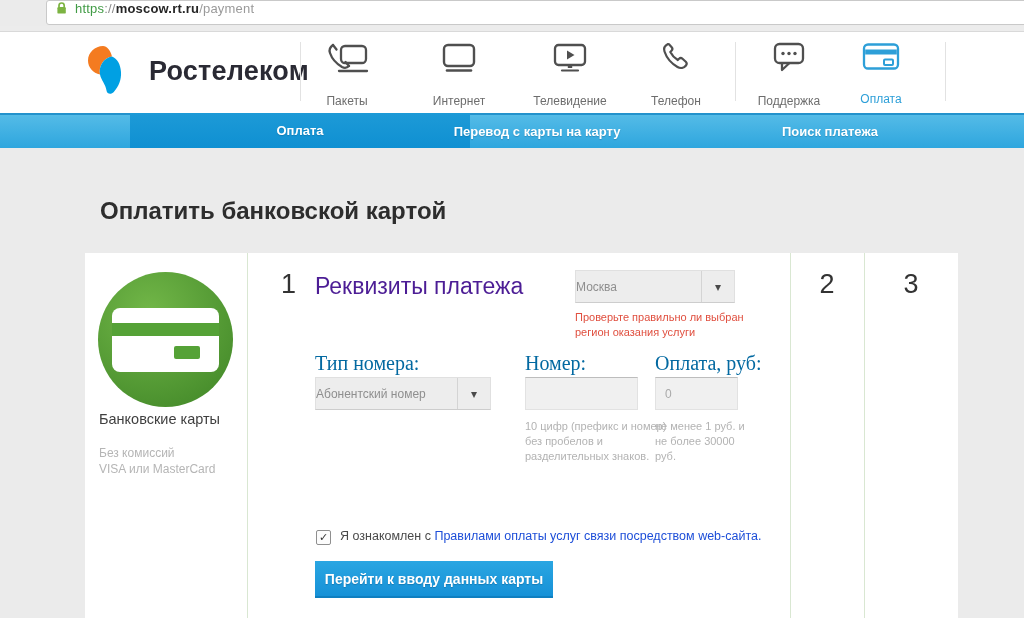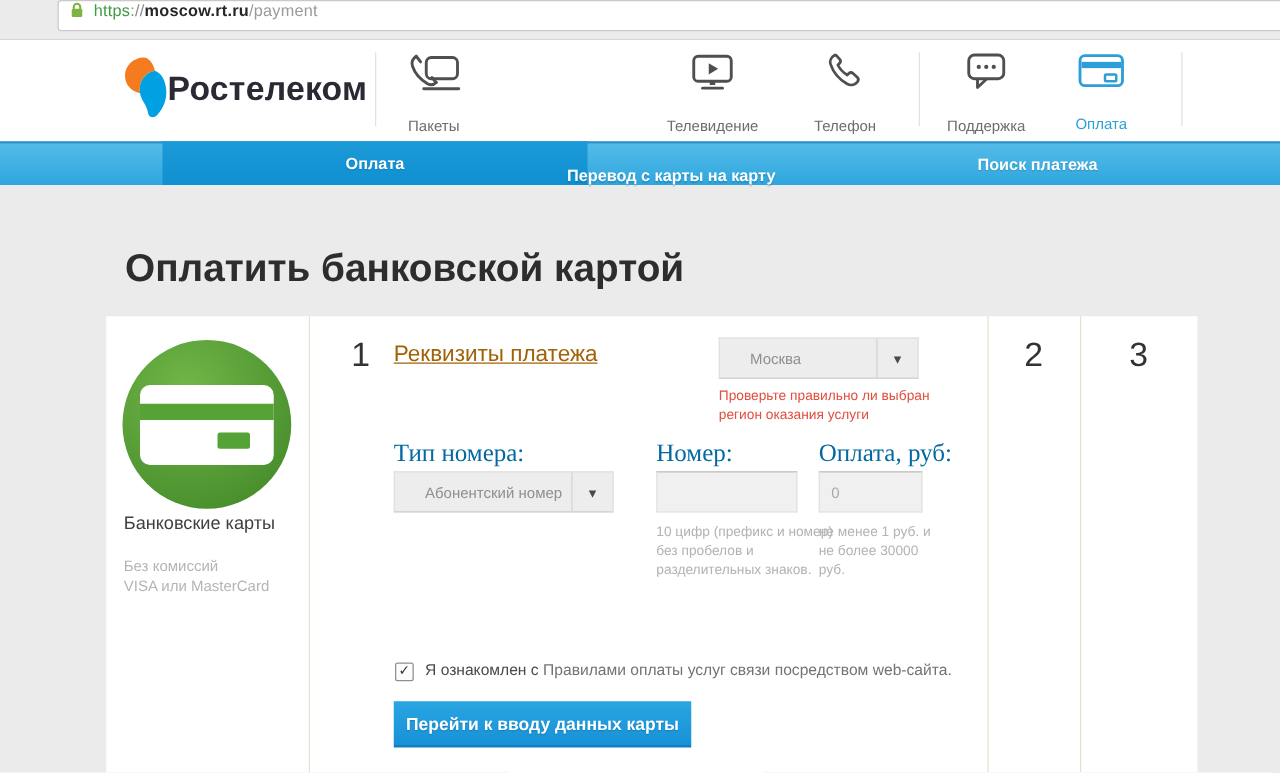--- a/index.html
+++ b/index.html
@@ -18,63 +18,63 @@
   }
   #urlbar .url-text{font-size:13px;letter-spacing:.2px;}
   .url-scheme{color:#419b45;}
   .url-sep{color:#8a8a8a;}
   .url-host{color:#262626;font-weight:bold;}
   .url-path{color:#9a9a9a;}
   #browser-gap{position:absolute;top:26px;left:0;right:0;height:5px;background:#ececec;border-bottom:1px solid #d9d9d9;}
 
   
   #header{position:absolute;top:32px;left:0;right:0;height:81px;background:#fff;}
-  .logo{position:absolute;left:98px;top:13px;display:flex;align-items:center;gap:0;cursor:pointer;text-align:center;}
+  .logo{position:absolute;left:86px;top:13px;display:flex;align-items:center;gap:27px;cursor:pointer;text-align:center;}
   .logo-text{font-size:27px;font-weight:bold;color:#2a2a34;letter-spacing:.2px;}
   .hdr-div{position:absolute;top:10px;bottom:12px;width:1px;background:#e2e2e2;}
   .nav-item{position:absolute;top:9px;width:104px;text-align:center;color:#4f4f4f;cursor:pointer;}
   .nav-item svg{display:block;margin:0 auto;}
   .nav-label{font-size:12px;color:#6d6d6d;margin-top:19px;}
   .nav-item.active{color:#2d9fd8;}
   .nav-item.active .nav-label{color:#2d9fd8;}
 
   
   #tabbar{
     position:absolute;top:113px;left:0;right:0;height:35px;box-sizing:border-box;
     background:linear-gradient(180deg,#54bbe7 0%,#2ea6de 100%);
     border-top:2px solid #2392cc;
   }
   .tab{position:absolute;top:0;bottom:0;display:flex;align-items:center;justify-content:center;
        color:#fff;font-weight:bold;font-size:13px;cursor:pointer;text-shadow:0 1px 1px rgba(0,60,100,.25);}
   #tab1{left:130px;width:340px;top:-2px;background:linear-gradient(180deg,#1d9ad7,#0f90d2);}
-  #tab2{left:397px;width:280px;align-items:flex-end;}
+  #tab2{left:397px;width:280px;}
   #tab3{left:690px;width:280px;}
 
   
-  #page-title{position:absolute;left:100px;top:197px;font-size:31px;font-weight:bold;color:#2d2d2d;}
+  #page-title{position:absolute;left:100px;top:197px;font-size:24px;font-weight:bold;color:#2d2d2d;}
 
   #card{position:absolute;left:85px;top:253px;width:873px;height:365px;background:#fff;}
   .vline{position:absolute;top:0;bottom:0;width:1px;background:#d9e7d2;}
 
   
   .circle{position:absolute;left:13px;top:19px;width:135px;height:135px;border-radius:50%;
           background:radial-gradient(circle at 38% 30%,#72b748,#498f2d 78%);}
   .method-title{position:absolute;left:14px;top:158px;font-size:14.5px;color:#3f3f3f;}
   .method-note{position:absolute;left:14px;font-size:12px;color:#b5b5b5;}
   #method-note1{top:193px;}
   #method-note2{top:209px;}
 
   
   .step-num{position:absolute;top:16px;font-size:27px;color:#333;}
   #step1-num{left:196px;width:30px;}
-  #step1-title{position:absolute;left:230px;top:20px;font-size:18px;color:#a16207;text-decoration:underline;}
+  #step1-title{position:absolute;left:230px;top:20px;font-size:23px;color:#4c1d95;}
 
   .select{background:#ededed;border:1px solid #e0e0e0;border-bottom-color:#cdcdcd;
           display:flex;align-items:center;box-sizing:border-box;cursor:pointer;}
-  .select-value{flex:1;font-size:12px;color:#8f8f8f;white-space:nowrap;overflow:hidden;margin-left:24px;}
+  .select-value{flex:1;font-size:12px;color:#8f8f8f;white-space:nowrap;overflow:hidden;}
   .select-arrow{width:32px;align-self:stretch;border-left:1px solid #d4d4d4;
                 display:flex;align-items:center;justify-content:center;color:#4a4a4a;font-size:12px;}
   #region-select{position:absolute;left:490px;top:17px;width:160px;height:33px;}
   #region-warning{position:absolute;left:490px;top:57px;width:185px;font-size:11px;line-height:15px;color:#e04f3f;}
 
   .fld-label{position:absolute;top:99px;font-size:20px;color:#0369a1;font-family:Liberation Serif, serif;}
   #type-label{left:230px;}
   #number-label{left:440px;}
   #amount-label{left:570px;}
 
@@ -87,21 +87,21 @@
   #amount-input{left:570px;width:83px;}
 
   .hint{position:absolute;top:166px;font-size:11px;line-height:15px;color:#b3b3b3;}
   #number-hint{left:440px;width:160px;}
   #amount-hint{left:570px;width:100px;}
 
   #agreement{position:absolute;left:231px;top:276px;display:flex;align-items:flex-start;gap:9px;
              font-size:12.5px;color:#4a4a4a;white-space:nowrap;}
   .checkbox{width:13px;height:13px;flex:0 0 13px;margin-top:1px;border:1px solid #8f8f8f;border-radius:2px;
             background:#fcfcfc;font-size:11px;line-height:12px;text-align:center;color:#333;cursor:pointer;}
-  .agr-link{color:#737373;cursor:pointer;margin-top:41px;}
+  .agr-link{color:#1d4ed8;cursor:pointer;margin-top:41px;}
 
   #submit{position:absolute;left:230px;top:308px;width:238px;height:37px;
           background:linear-gradient(180deg,#2aa6e2,#1691d7);border:none;border-bottom:2px solid #0f7fc0;
           color:#fff;font-weight:bold;font-size:14px;font-family:"Liberation Sans",sans-serif;
           cursor:pointer;text-shadow:0 1px 1px rgba(0,60,100,.3);}
 
   #step2-num{left:705px;width:74px;text-align:center;}
   #step3-num{left:779px;width:94px;text-align:center;}
 </style>
 </head>
@@ -130,20 +130,27 @@
   <div class="nav-item" style="left:295px">
     <svg width="46" height="34" viewBox="0 0 46 34">
       <rect x="17" y="5" width="25" height="17" rx="4" fill="none" stroke="currentColor" stroke-width="2.3"></rect>
       <path d="M9,4 C6,6 5,9 6,12 C8,18 13,23 18,26 C20,27 23,27 25,25" fill="none" stroke="currentColor" stroke-width="2.3" stroke-linecap="round"></path>
       <path d="M9,4 L12.5,8.5 M25,25 L21.5,21" fill="none" stroke="currentColor" stroke-width="2.3" stroke-linecap="round"></path>
       <line x1="15" y1="30" x2="43" y2="30" stroke="currentColor" stroke-width="2.3" stroke-linecap="round"></line>
     </svg>
     <div class="nav-label">Пакеты</div>
   </div>
 
+  <div class="nav-item" style="left:407px">
+    <svg width="44" height="34" viewBox="0 0 44 34">
+      <rect x="7" y="4" width="30" height="21" rx="4" fill="none" stroke="currentColor" stroke-width="2.4"></rect>
+      <line x1="10" y1="29.5" x2="34" y2="29.5" stroke="currentColor" stroke-width="2.6" stroke-linecap="round"></line>
+    </svg>
+    <div class="nav-label">Интернет</div>
+  </div>
 
   <div class="nav-item" style="left:518px">
     <svg width="40" height="34" viewBox="0 0 40 34">
       <rect x="5" y="4" width="30" height="20" rx="3.5" fill="none" stroke="currentColor" stroke-width="2.3"></rect>
       <path d="M17,9.5 L24.5,14 L17,18.5 Z" fill="currentColor"></path>
       <rect x="17.8" y="24" width="4.4" height="3" fill="currentColor"></rect>
       <line x1="12" y1="29.5" x2="28" y2="29.5" stroke="currentColor" stroke-width="2.2" stroke-linecap="round"></line>
     </svg>
     <div class="nav-label">Телевидение</div>
   </div>

